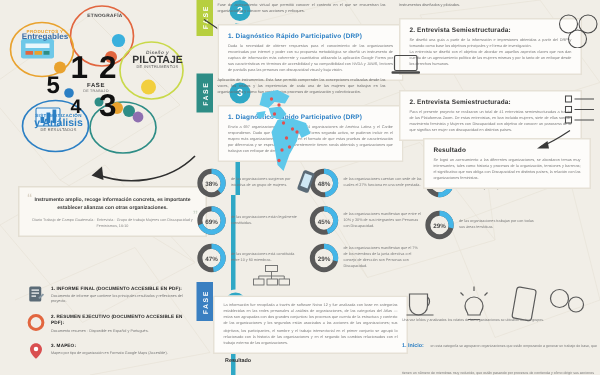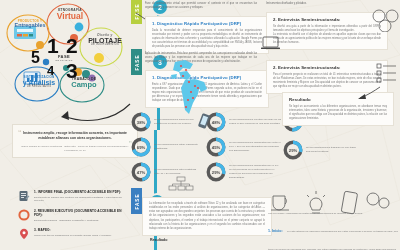--- a/index.html
+++ b/index.html
@@ -172,30 +172,25 @@
         <rect x="31" y="71" width="2.5" height="9" fill="#2b7fc4"></rect>
       </svg>
       <div class="bignum n5">5</div>
       <div class="bignum n4">4</div>
       <div class="bignum n1">1</div>
       <div class="bignum n2">2</div>
       <div class="bignum n3">3</div>
 
       <div class="bub b-virtual">
         <span class="t1">ETNOGRAFÍA</span>
-        <span class="t2">Virtual</span>
       </div>
       <div class="bub b-pilot">
         <span class="t1">Diseño y</span>
         <span class="t2">PILOTAJE</span>
         <span class="t3">DE INSTRUMENTOS</span>
-      </div>
-      <div class="bub b-campo">
-        <span class="t1">TRABAJO DE</span>
-        <span class="t2">Campo</span>
       </div>
       <div class="bub b-analisis">
         <span class="t1">SISTEMATIZACIÓN</span>
         <span class="t2">y Análisis</span>
         <span class="t3">DE RESULTADOS</span>
       </div>
       <div class="bub b-prod">
         <span class="t1">PRODUCTOS Y</span>
         <span class="t2">Entregables</span>
       </div>

